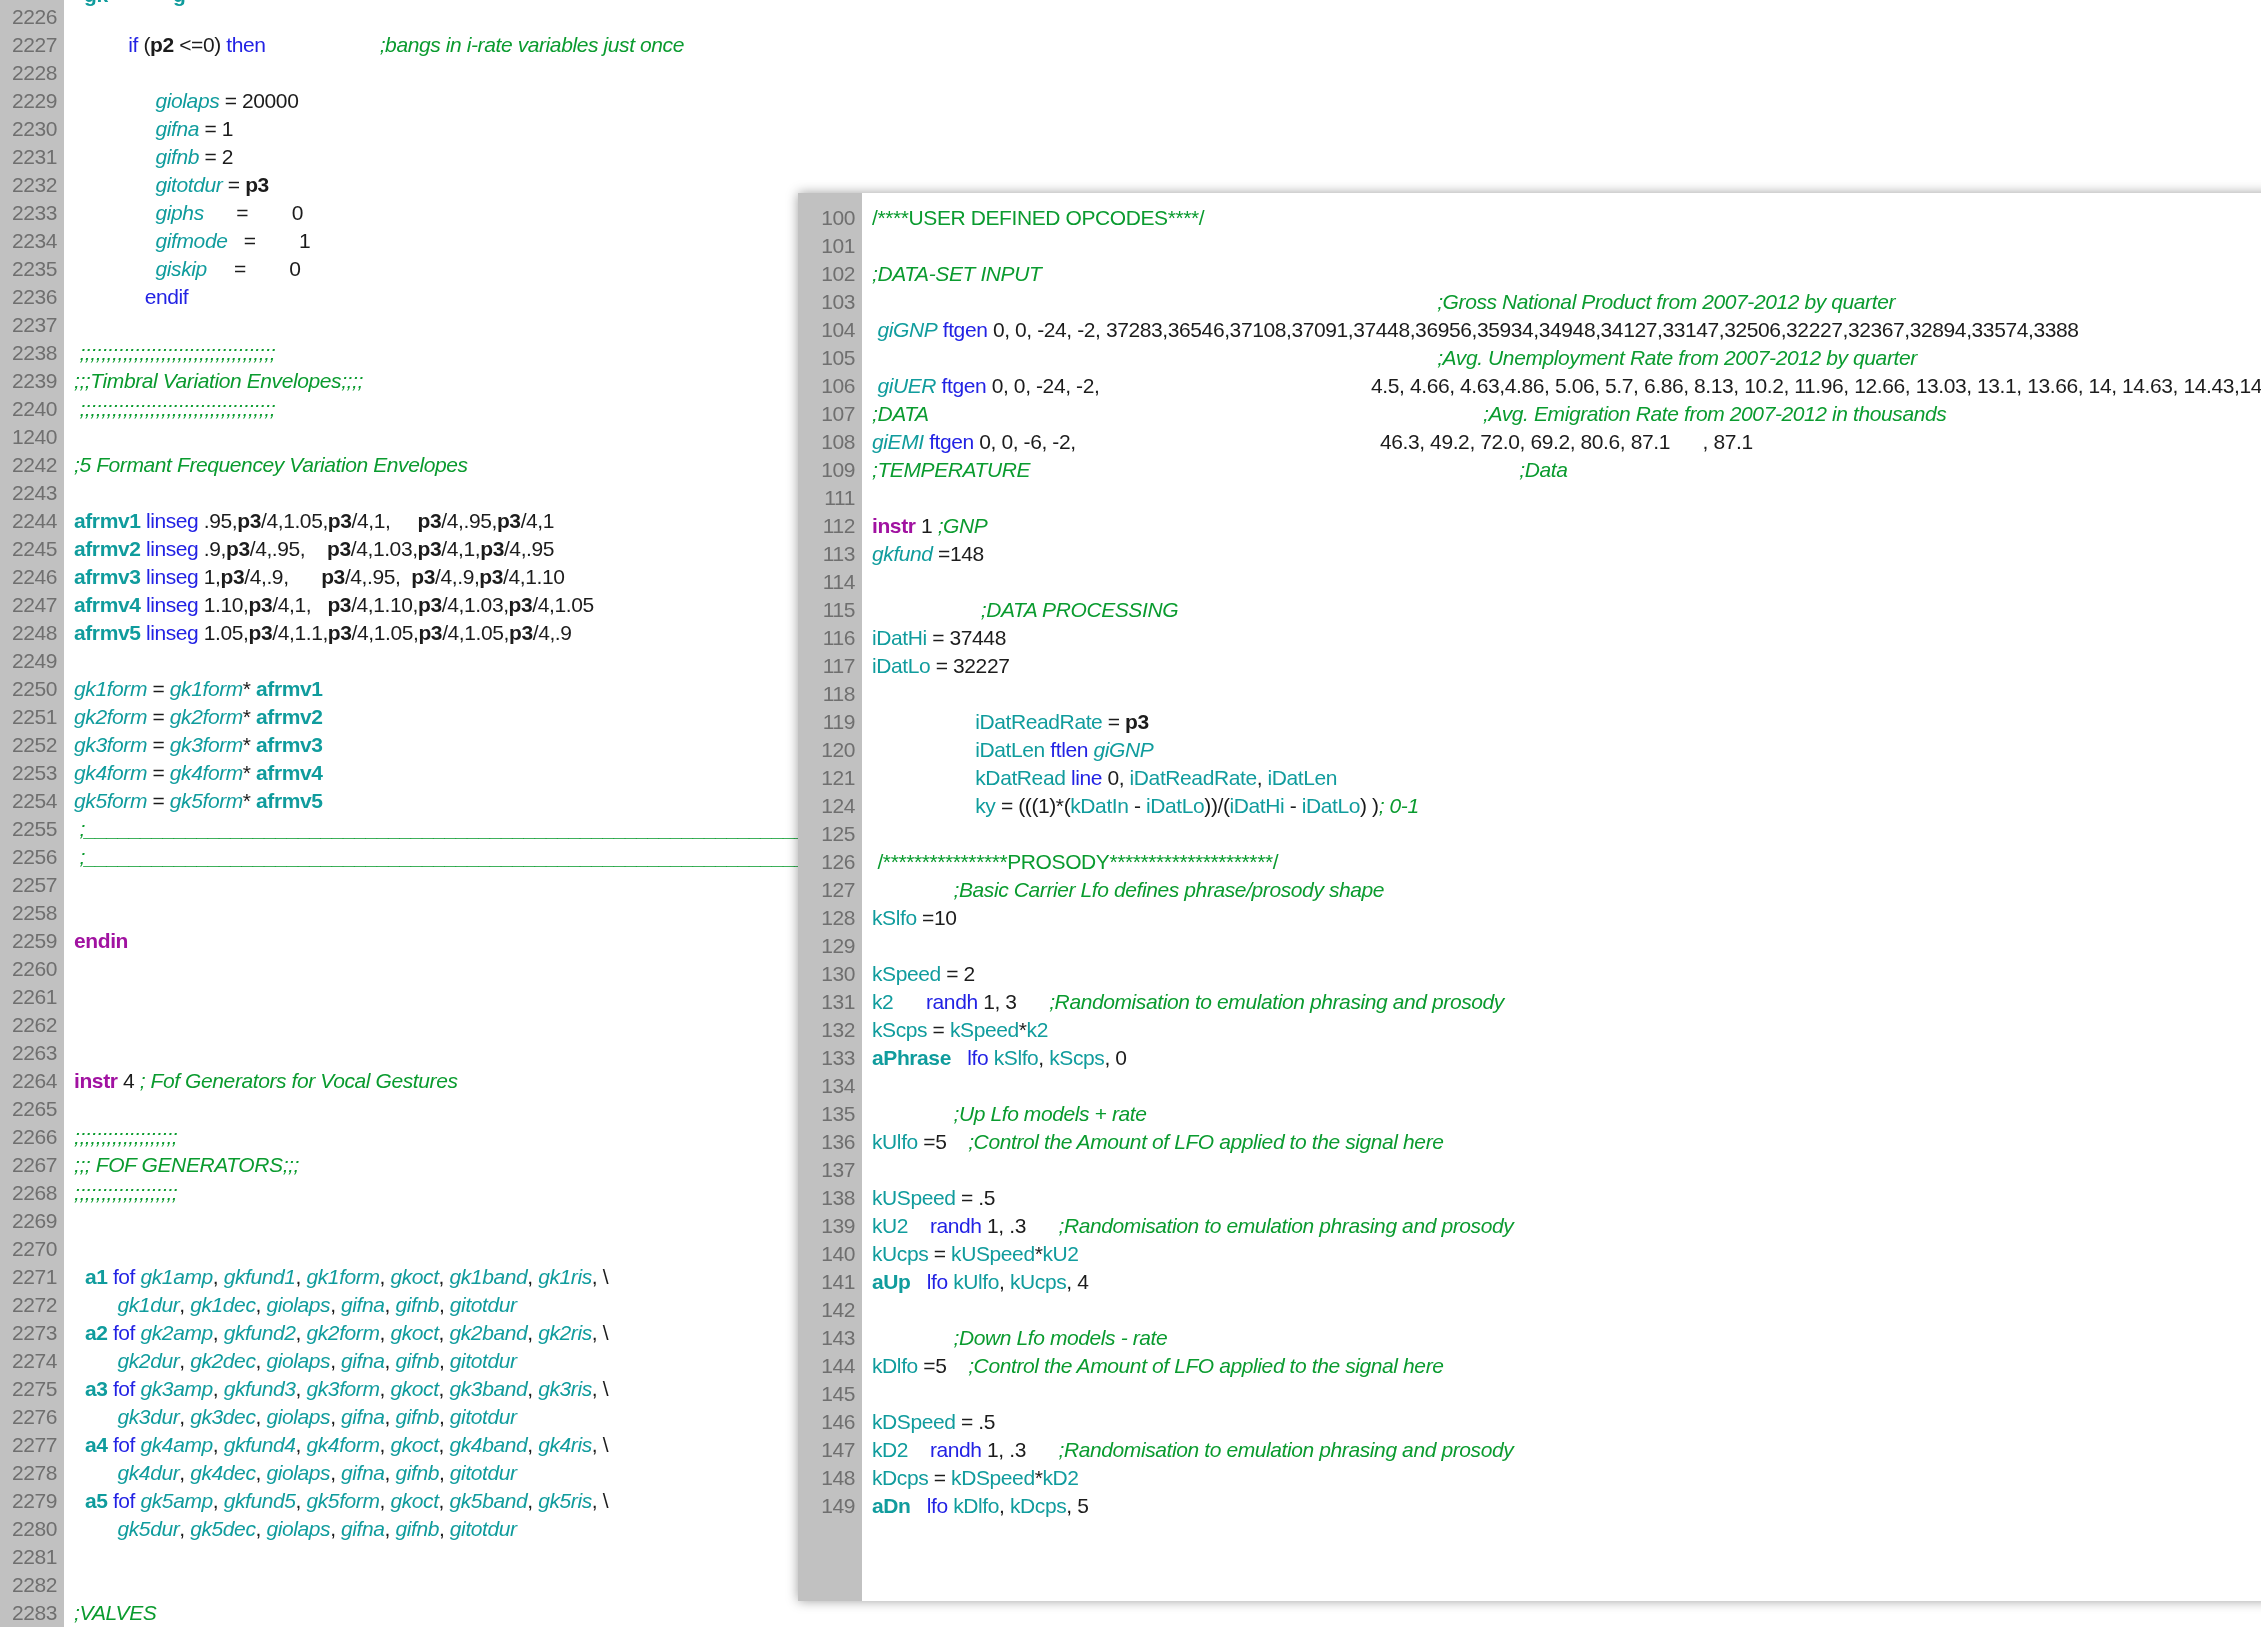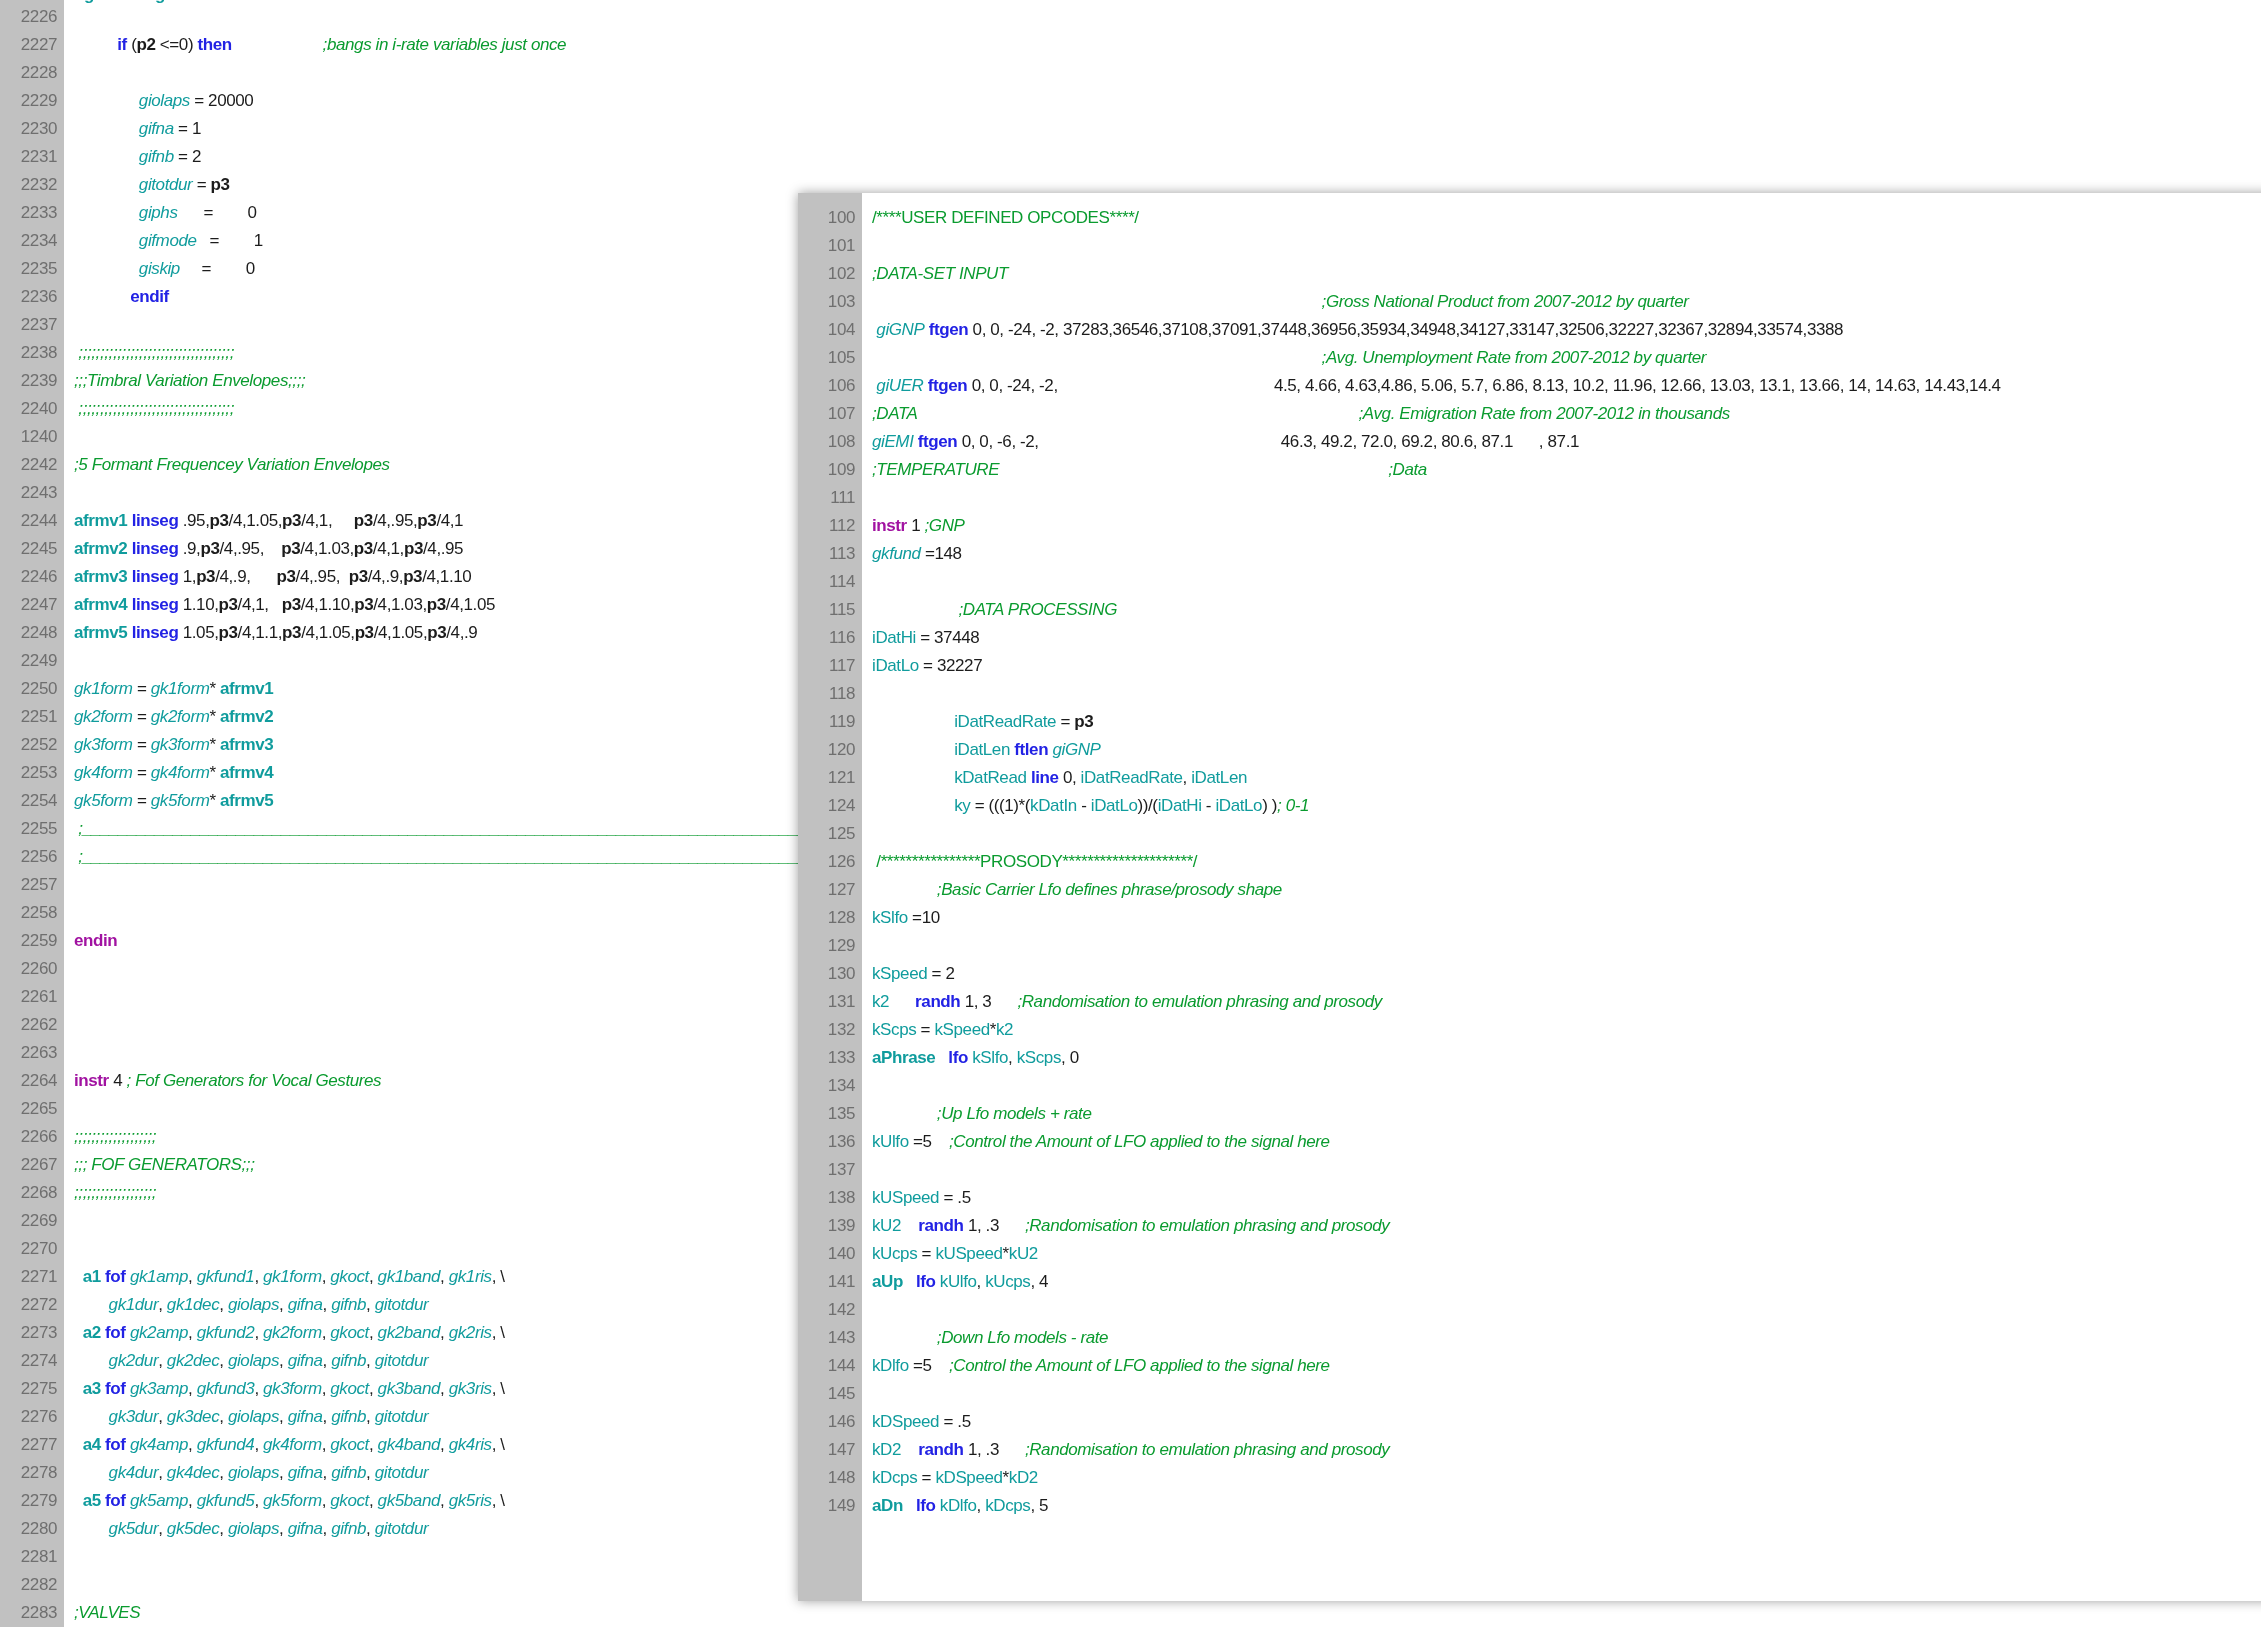--- a/index.html
+++ b/index.html
@@ -1,32 +1,32 @@
 <!DOCTYPE html>
 <html style="font-size:12.4px"><head>
 <meta charset="utf-8">
 <style>
   html,body{margin:0;padding:0;background:#ffffff;}
   .stage{position:relative;width:2261px;height:1627px;overflow:hidden;background:#ffffff;
-         font-family:"Liberation Sans",sans-serif;font-size:17px;letter-spacing:-0.4px;}
+         font-family:"Liberation Sans",sans-serif;font-size:21px;letter-spacing:-0.4px;}
   .win{position:absolute;background:#ffffff;overflow:hidden;}
   .win-left{left:0;top:0;width:2261px;height:1627px;}
   .win-right{left:798px;top:193px;width:1463px;height:1408px;
              box-shadow:0 0 11px rgba(0,0,0,0.38);padding-left:18px;}
   .gutter-strip{position:absolute;left:0;top:0;width:64px;height:100%;background:#c1c1c1;}
   .rows{position:absolute;left:0;right:0;}
   .rows-left{top:3.1px;}
   .rows-right{top:11px;}
   .row{display:flex;height:28px;line-height:28px;}
   .ln{flex:0 0 64px;box-sizing:border-box;text-align:right;padding-right:7px;
       color:#6f6f6f;position:relative;z-index:1;}
   .code{flex:1;white-space:pre;overflow:hidden;padding-left:10px;}
   .tok-p  {color:#1c1c1c;}
   .tok-pf {color:#1c1c1c;font-weight:bold;text-align:center;}
-  .tok-kw {color:#2222e4;font-weight:bold;}
+  .tok-kw {color:#2222e4;font-weight:normal;}
   .tok-ins{color:#a112a1;font-weight:bold;}
   .tok-c  {color:#0a9b2f;font-style:italic;}
   .tok-cb {color:#0a9b2f;margin-top:24px;}
   .tok-g  {color:#109c9d;font-style:italic;}
   .tok-l  {color:#109c9d;}
   .tok-a  {color:#109c9d;font-weight:bold;}
   .top-frag{position:absolute;left:84px;top:0;height:7px;overflow:hidden;}
   .top-frag span{display:block;margin-top:-18.7px;line-height:28px;white-space:pre;}
 </style>
 </head>

